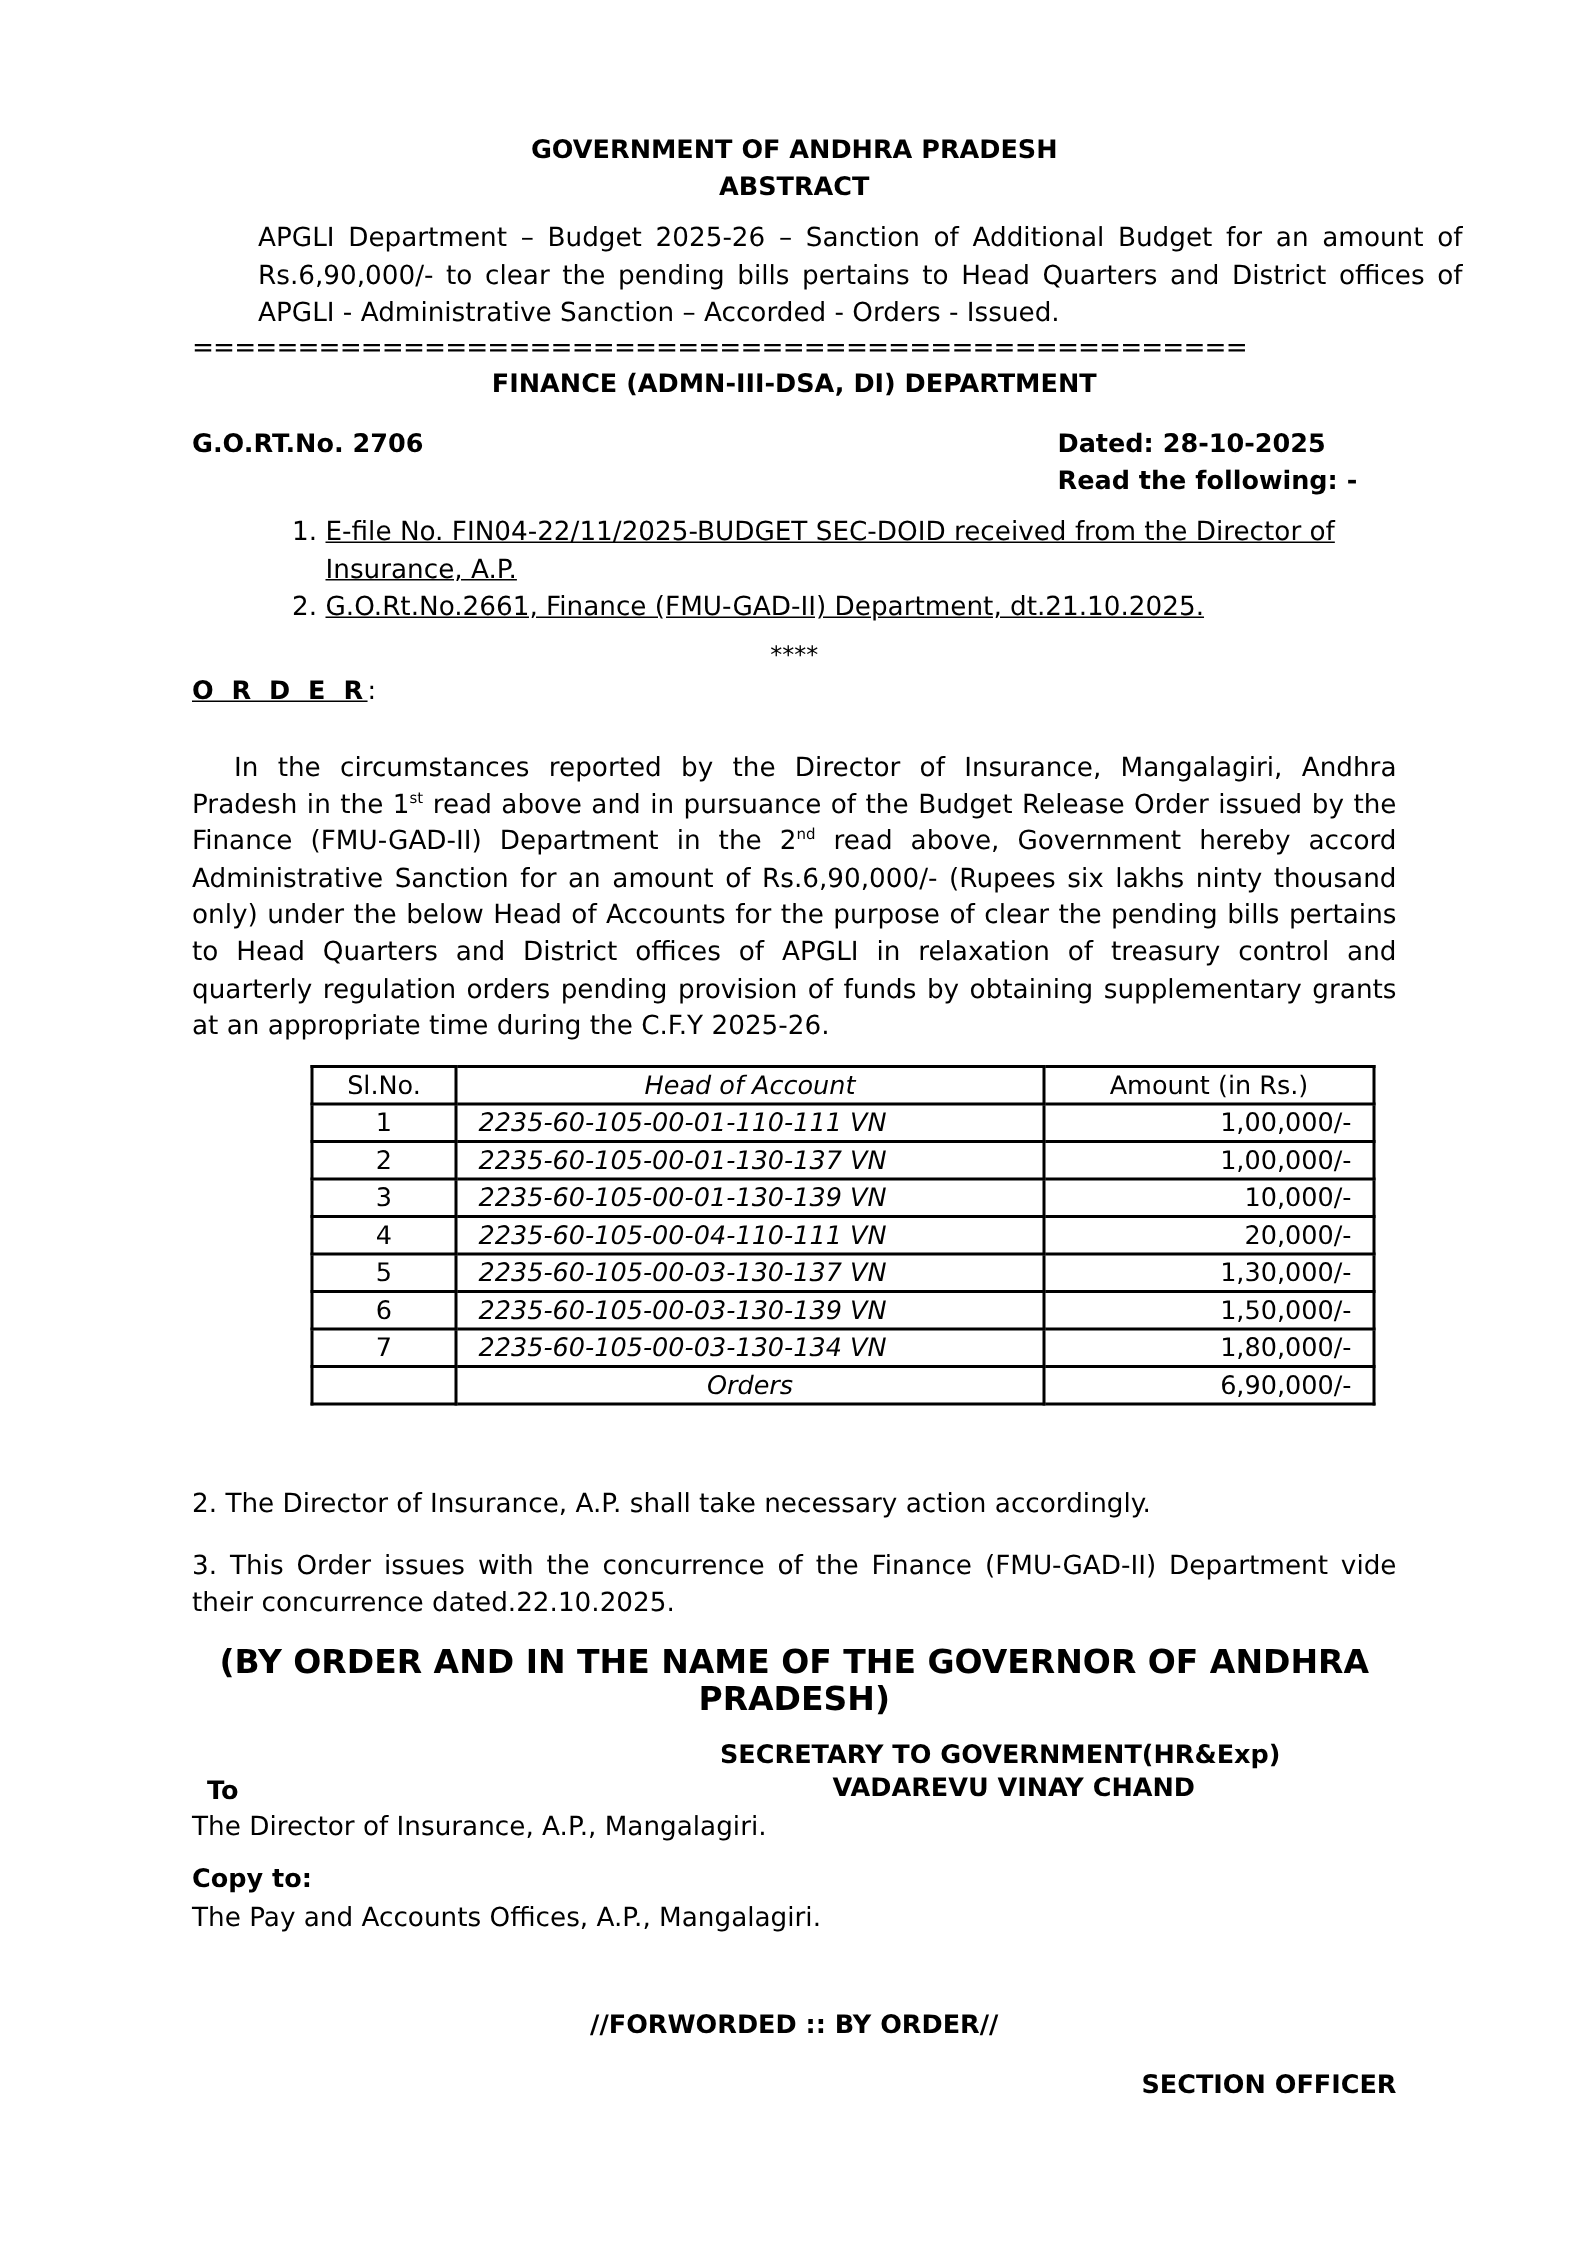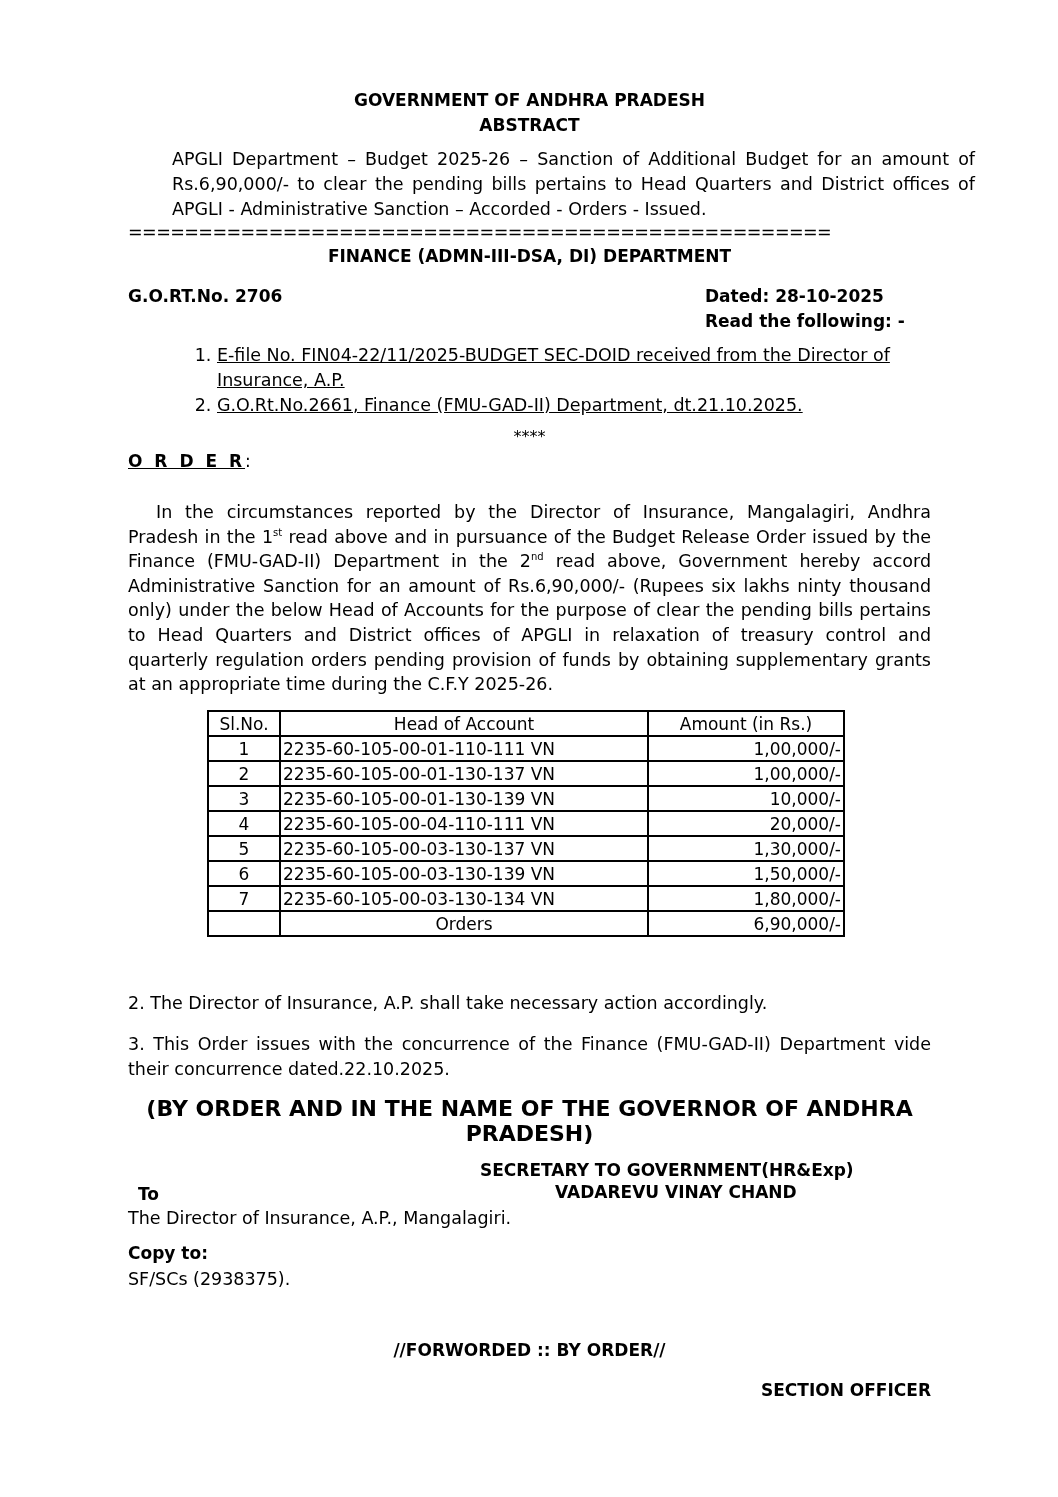--- a/index.html
+++ b/index.html
@@ -18,23 +18,23 @@
   .gono { top: 286px; left: 0; font-size: 17px; }
   .dated { top: 286px; left: 577px; font-size: 17px; }
   .readf { top: 311px; left: 577px; font-size: 17px; }
   .reads { top: 343px; left: 62px; width: 741px; }
   .reads li { line-height: 25px; margin: 0 0 0 0; text-decoration: underline; }
   .reads ol { margin: 0; padding-left: 27px; }
   .stars { top: 427px; left: 0; width: 803px; font-size: 16px; }
   .para { top: 500px; left: 0; width: 803px; line-height: 24.6px; text-indent: 28px; }
   sup { font-size: 10px; line-height: 0; }
   table.acct { position: absolute; top: 710px; left: 79px; border-collapse: collapse; font-size: 17px; }
-  table.acct td, table.acct th { border: 2px solid #000; padding: 0 2px; height: 23px; font-weight: normal; }
+  table.acct td, table.acct th { border: 2px solid #000; padding: 0 14px; height: 23px; font-weight: normal; }
   .c1 { width: 66px; text-align: center; }
-  .c2 { width: 362px; text-align: left; }
+  .c2 { width: 362px; text-align: left; font-style: italic; }
   .c2h { text-align: center; }
   .c3 { width: 190px; text-align: right; }
   .c3h { text-align: center; }
   .p2 { top: 993px; left: 0; width: 803px; }
   .p3 { top: 1032px; left: 0; width: 803px; line-height: 25px; }
   .gov { top: 1096px; left: 0; width: 803px; font-size: 22px; }
   .sig1 { top: 1182px; left: 427px; font-size: 17px; }
   .sig2 { top: 1160px; left: 352px; font-size: 17px; }
   .to { top: 1184px; left: 0; font-size: 17px; margin-left: 10px; }
   .to-v { top: 1208px; left: 0; }
@@ -129,19 +129,19 @@
   <div class="abs gov b center">(BY ORDER AND IN THE NAME OF THE GOVERNOR OF ANDHRA PRADESH)</div>
 
   <div class="abs sig1 b">VADAREVU VINAY CHAND</div>
   <div class="abs sig2 b">SECRETARY TO GOVERNMENT(HR&amp;Exp)</div>
 
   <div class="abs to b">To</div>
   <div class="abs to-v">The Director of Insurance, A.P., Mangalagiri.</div>
 
   <div class="abs copy-h b">Copy to:</div>
   <div class="abs copy-list">
-    <div>SF/SCs (2938375).</div>
+    <div>The Pay and Accounts Offices, A.P., Mangalagiri.</div>
   </div>
 
   <div class="abs fwd b center">//FORWORDED :: BY ORDER//</div>
   <div class="abs so b">SECTION OFFICER</div>
 
 </div>
 
 </body></html>

